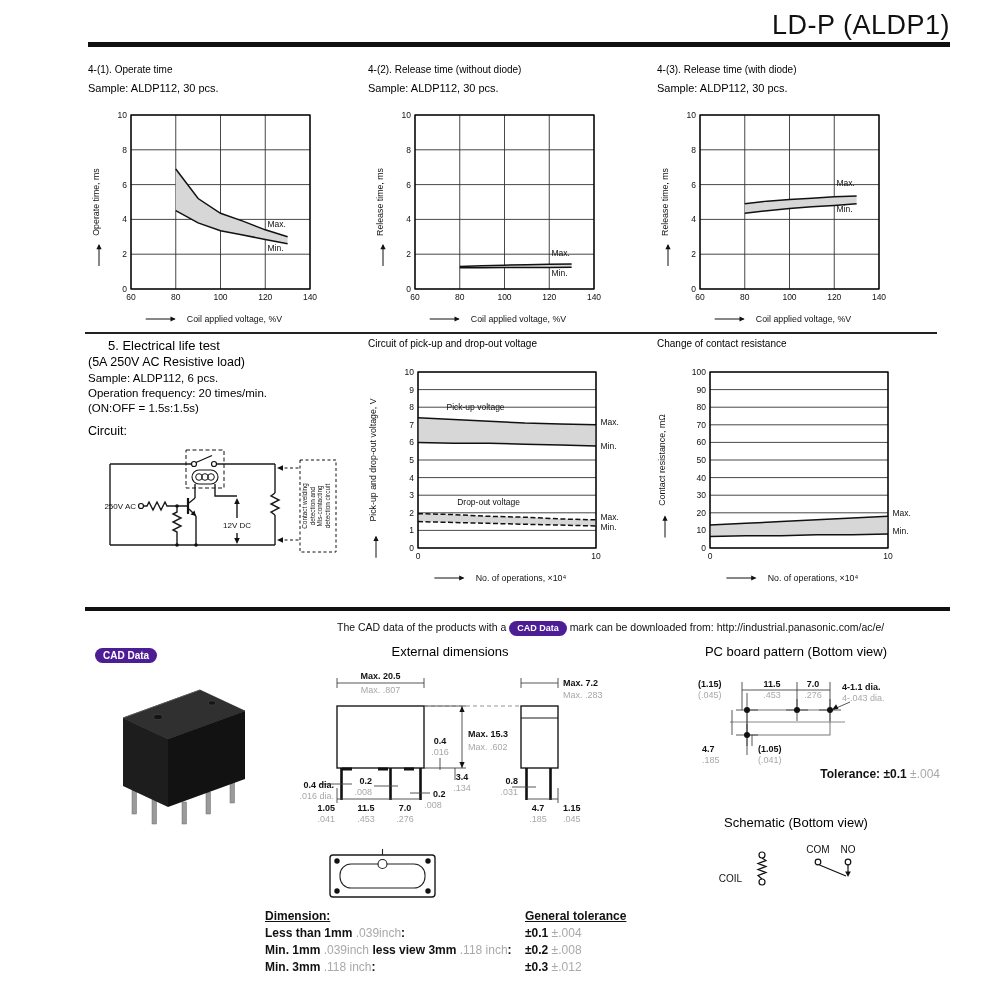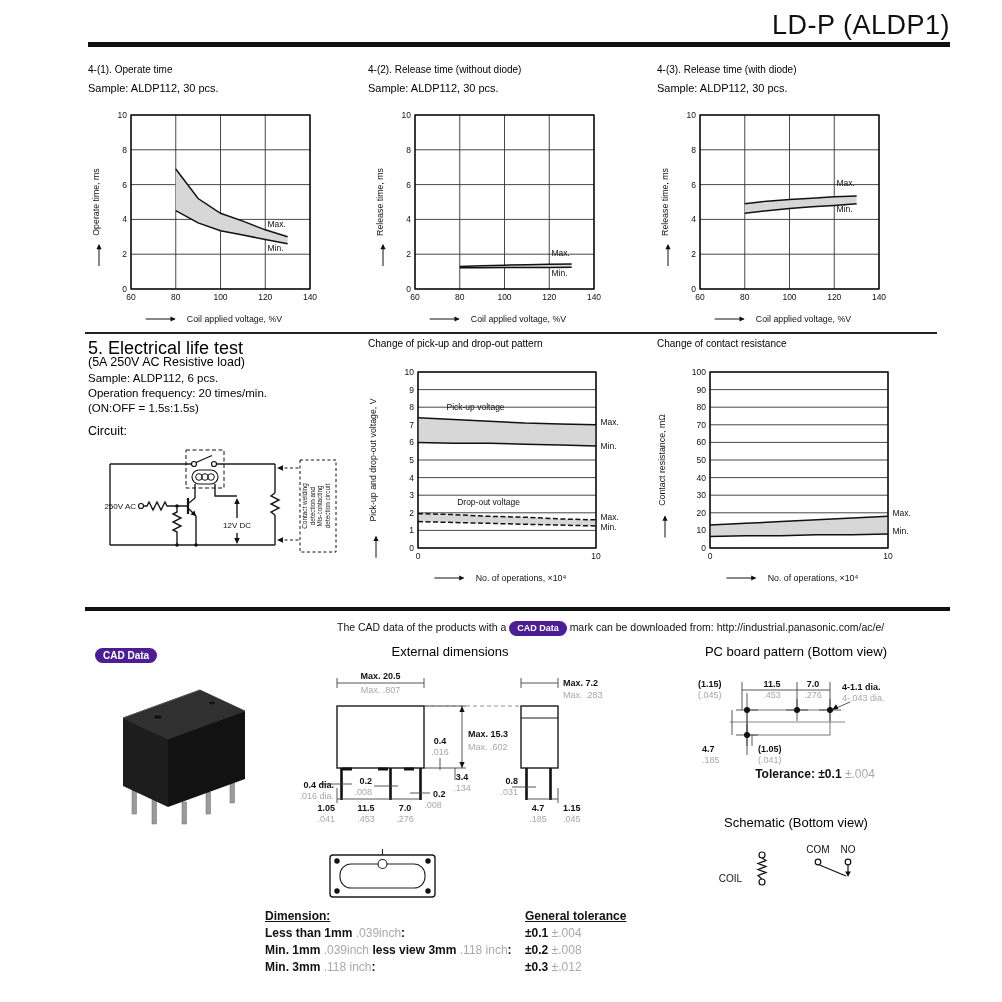--- a/index.html
+++ b/index.html
@@ -4,36 +4,36 @@
 <style>
   html,body{margin:0;padding:0;background:#fff;}
   .page{position:relative;width:1002px;height:1002px;background:#fff;overflow:hidden;
         font-family:"Liberation Sans","DejaVu Sans",sans-serif;color:#111;}
   .abs{position:absolute;}
   .rule{position:absolute;background:#111;}
   .hdr-title{position:absolute;right:52px;top:10px;font-size:27px;letter-spacing:0.5px;color:#111;}
   .chart-title{position:absolute;font-size:10px;color:#000;}
   .chart-sample{position:absolute;font-size:11px;color:#000;}
   .lt-line{position:absolute;font-size:11.5px;color:#000;}
-  .lt-title{position:absolute;font-size:18px;color:#000;}
+  .lt-title{position:absolute;font-size:13px;color:#000;margin-left:20px;}
   svg{overflow:visible;}
   svg text{font-family:"Liberation Sans","DejaVu Sans",sans-serif;}
   .dm{font-size:9px;font-weight:bold;fill:#111;}
   .di{font-size:9px;fill:#a8a8a8;}
   .lbl{font-size:10px;fill:#111;}
   .dln{stroke:#1a1a1a;stroke-width:1.4;fill:none;}
   .thin{stroke:#444;stroke-width:0.9;fill:none;}
   .dim-head{position:absolute;left:88px;top:612px;font-size:22px;font-weight:bold;color:#000;}
   .dim-units-mm{font-size:12.5px;font-weight:normal;color:#444;}
   .dim-units-inch{font-size:12.5px;font-weight:normal;color:#b3b3b3;}
   .badge{display:inline-block;background:#4c1d95;color:#fff;font-weight:bold;border-radius:9px;
          padding:1px 8px;font-size:10px;line-height:13px;}
   .note{position:absolute;left:337px;top:621px;font-size:10.5px;color:#111;}
   .sec-title{position:absolute;font-size:13px;color:#000;text-align:center;}
-  .tol-line{position:absolute;left:690px;top:767px;width:250px;text-align:center;font-size:12px;}
+  .tol-line{position:absolute;left:690px;top:767px;width:250px;text-align:right;font-size:12px;}
   .tt{position:absolute;left:265px;top:908px;font-size:12px;}
   .tt-row{display:flex;line-height:17px;}
   .tt-dim{width:260px;}
   .bk{font-weight:bold;color:#111;}
   .gr{color:#a9a9a9;}
   .u{text-decoration:underline;}
 </style>
 </head>
 <body>
 
@@ -215,21 +215,21 @@
       <polygon points="182,92 188,89.2 188,94.8" fill="#111"></polygon>
     </g>
     <text x="41" y="61" text-anchor="end" font-size="8" fill="#111">250V AC</text>
     <text x="142" y="80" text-anchor="middle" font-size="8" fill="#111">12V DC</text>
     <text transform="rotate(-90 212 58)" x="212" y="58" text-anchor="middle" font-size="6.4" fill="#111">Contact welding</text>
     <text transform="rotate(-90 219.5 58)" x="219.5" y="58" text-anchor="middle" font-size="6.4" fill="#111">detection and</text>
     <text transform="rotate(-90 227 58)" x="227" y="58" text-anchor="middle" font-size="6.4" fill="#111">Mis-contacting</text>
     <text transform="rotate(-90 234.5 58)" x="234.5" y="58" text-anchor="middle" font-size="6.4" fill="#111">detection circuit</text>
   </svg>
 
-  <div class="chart-title" style="left:368px;top:338px;">Change of pick-up and drop-out pattern</div>
+  <div class="chart-title" style="left:368px;top:338px;">Circuit of pick-up and drop-out voltage</div>
   <div class="chart-title" style="left:657px;top:338px;">Change of contact resistance</div>
 
   <svg id="chart-3" class="abs" style="left:363px;top:358px;" width="295" height="232" viewBox="0 0 295 232">
       <line x1="55" y1="14" x2="55" y2="190" stroke="#333" stroke-width="0.9"></line>
       <text x="55" y="201" text-anchor="middle" font-size="8.5" fill="#111">0</text>
       <line x1="233" y1="14" x2="233" y2="190" stroke="#333" stroke-width="0.9"></line>
       <text x="233" y="201" text-anchor="middle" font-size="8.5" fill="#111">10</text>
       <line x1="55" y1="190" x2="233" y2="190" stroke="#333" stroke-width="0.9"></line>
       <text x="51" y="193" text-anchor="end" font-size="8.5" fill="#111">0</text>
       <line x1="55" y1="172.4" x2="233" y2="172.4" stroke="#333" stroke-width="0.9"></line>

